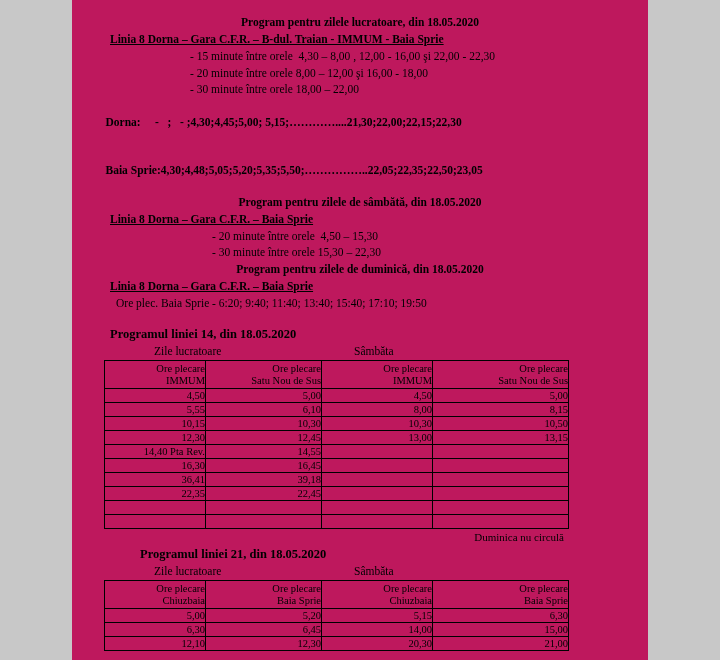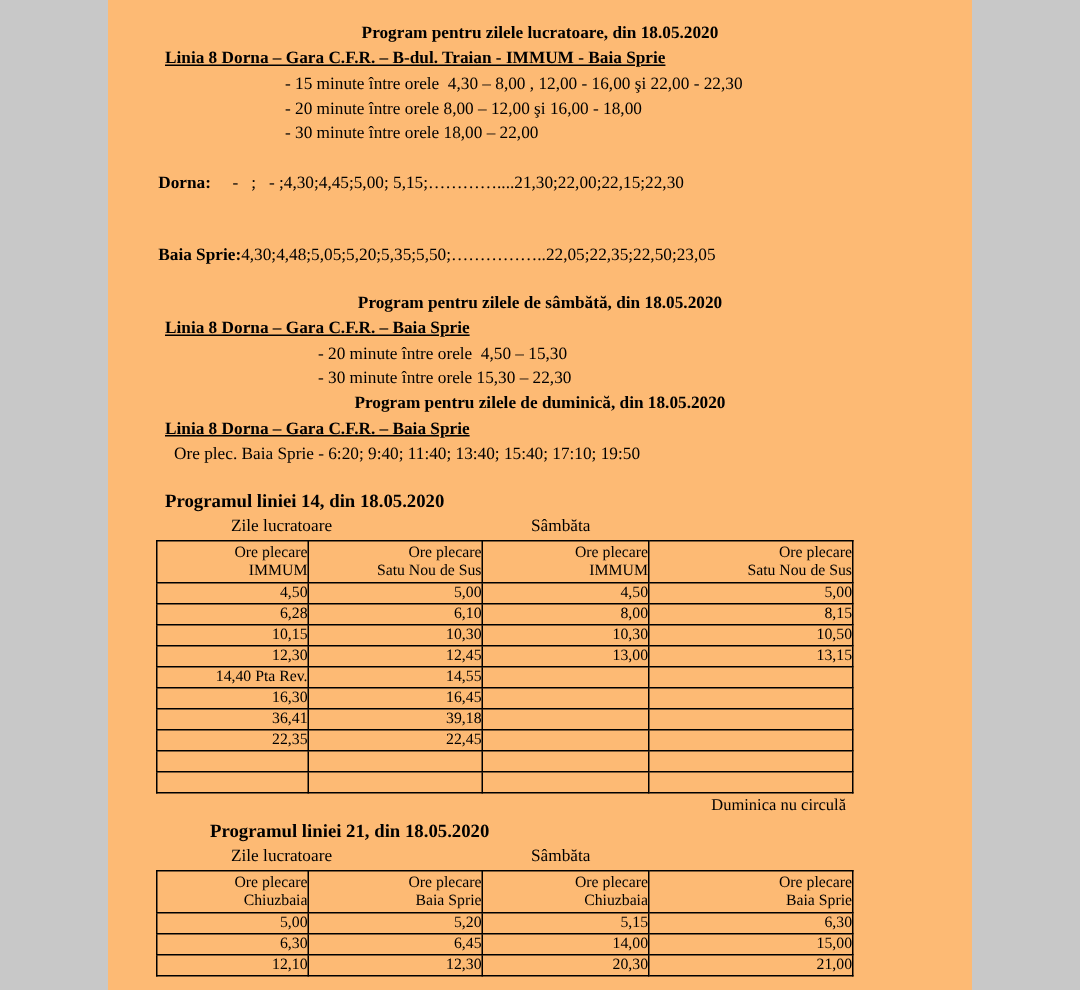--- a/index.html
+++ b/index.html
@@ -12,21 +12,21 @@
     height: 660px;
     overflow: hidden;
     font-family: "Liberation Serif", serif;
   }
   #page {
     position: absolute;
     left: 72px;
     top: 0;
     width: 576px;
     height: 660px;
-    background: #fdba74;
+    background: #be185d;
     box-sizing: border-box;
     padding: 14px 22px 0 22px;
     font-size: 11.5px;
     color: #000;
   }
   .line {
     line-height: 16.5px;
     white-space: pre;
   }
   .hdr {
@@ -40,21 +40,21 @@
     line-height: 17px;
     padding-left: 16px;
   }
   .indent2 { padding-left: 96px; }
   .indent3 { padding-left: 118px; }
   .rowline {
     line-height: 16px;
     white-space: pre;
     font-weight: bold;
   }
-  .rowline .val { font-weight: normal; margin-top: 32px; }
+  .rowline .val { font-weight: bold; margin-top: 32px; }
   .spacer14 { height: 14px; }
   .progtitle {
     font-weight: bold;
     font-size: 12.5px;
     line-height: 19px;
     padding-left: 16px;
   }
   .progtitle.c { padding-left: 46px; }
   .colhead {
     display: flex;
@@ -154,21 +154,21 @@
           <span>Satu Nou de Sus</span>
         </td>
       </tr>
       <tr>
         <td>4,50</td>
         <td>5,00</td>
         <td>4,50</td>
         <td>5,00</td>
       </tr>
       <tr>
-        <td>6,28</td>
+        <td>5,55</td>
         <td>6,10</td>
         <td>8,00</td>
         <td>8,15</td>
       </tr>
       <tr>
         <td>10,15</td>
         <td>10,30</td>
         <td>10,30</td>
         <td>10,50</td>
       </tr>

